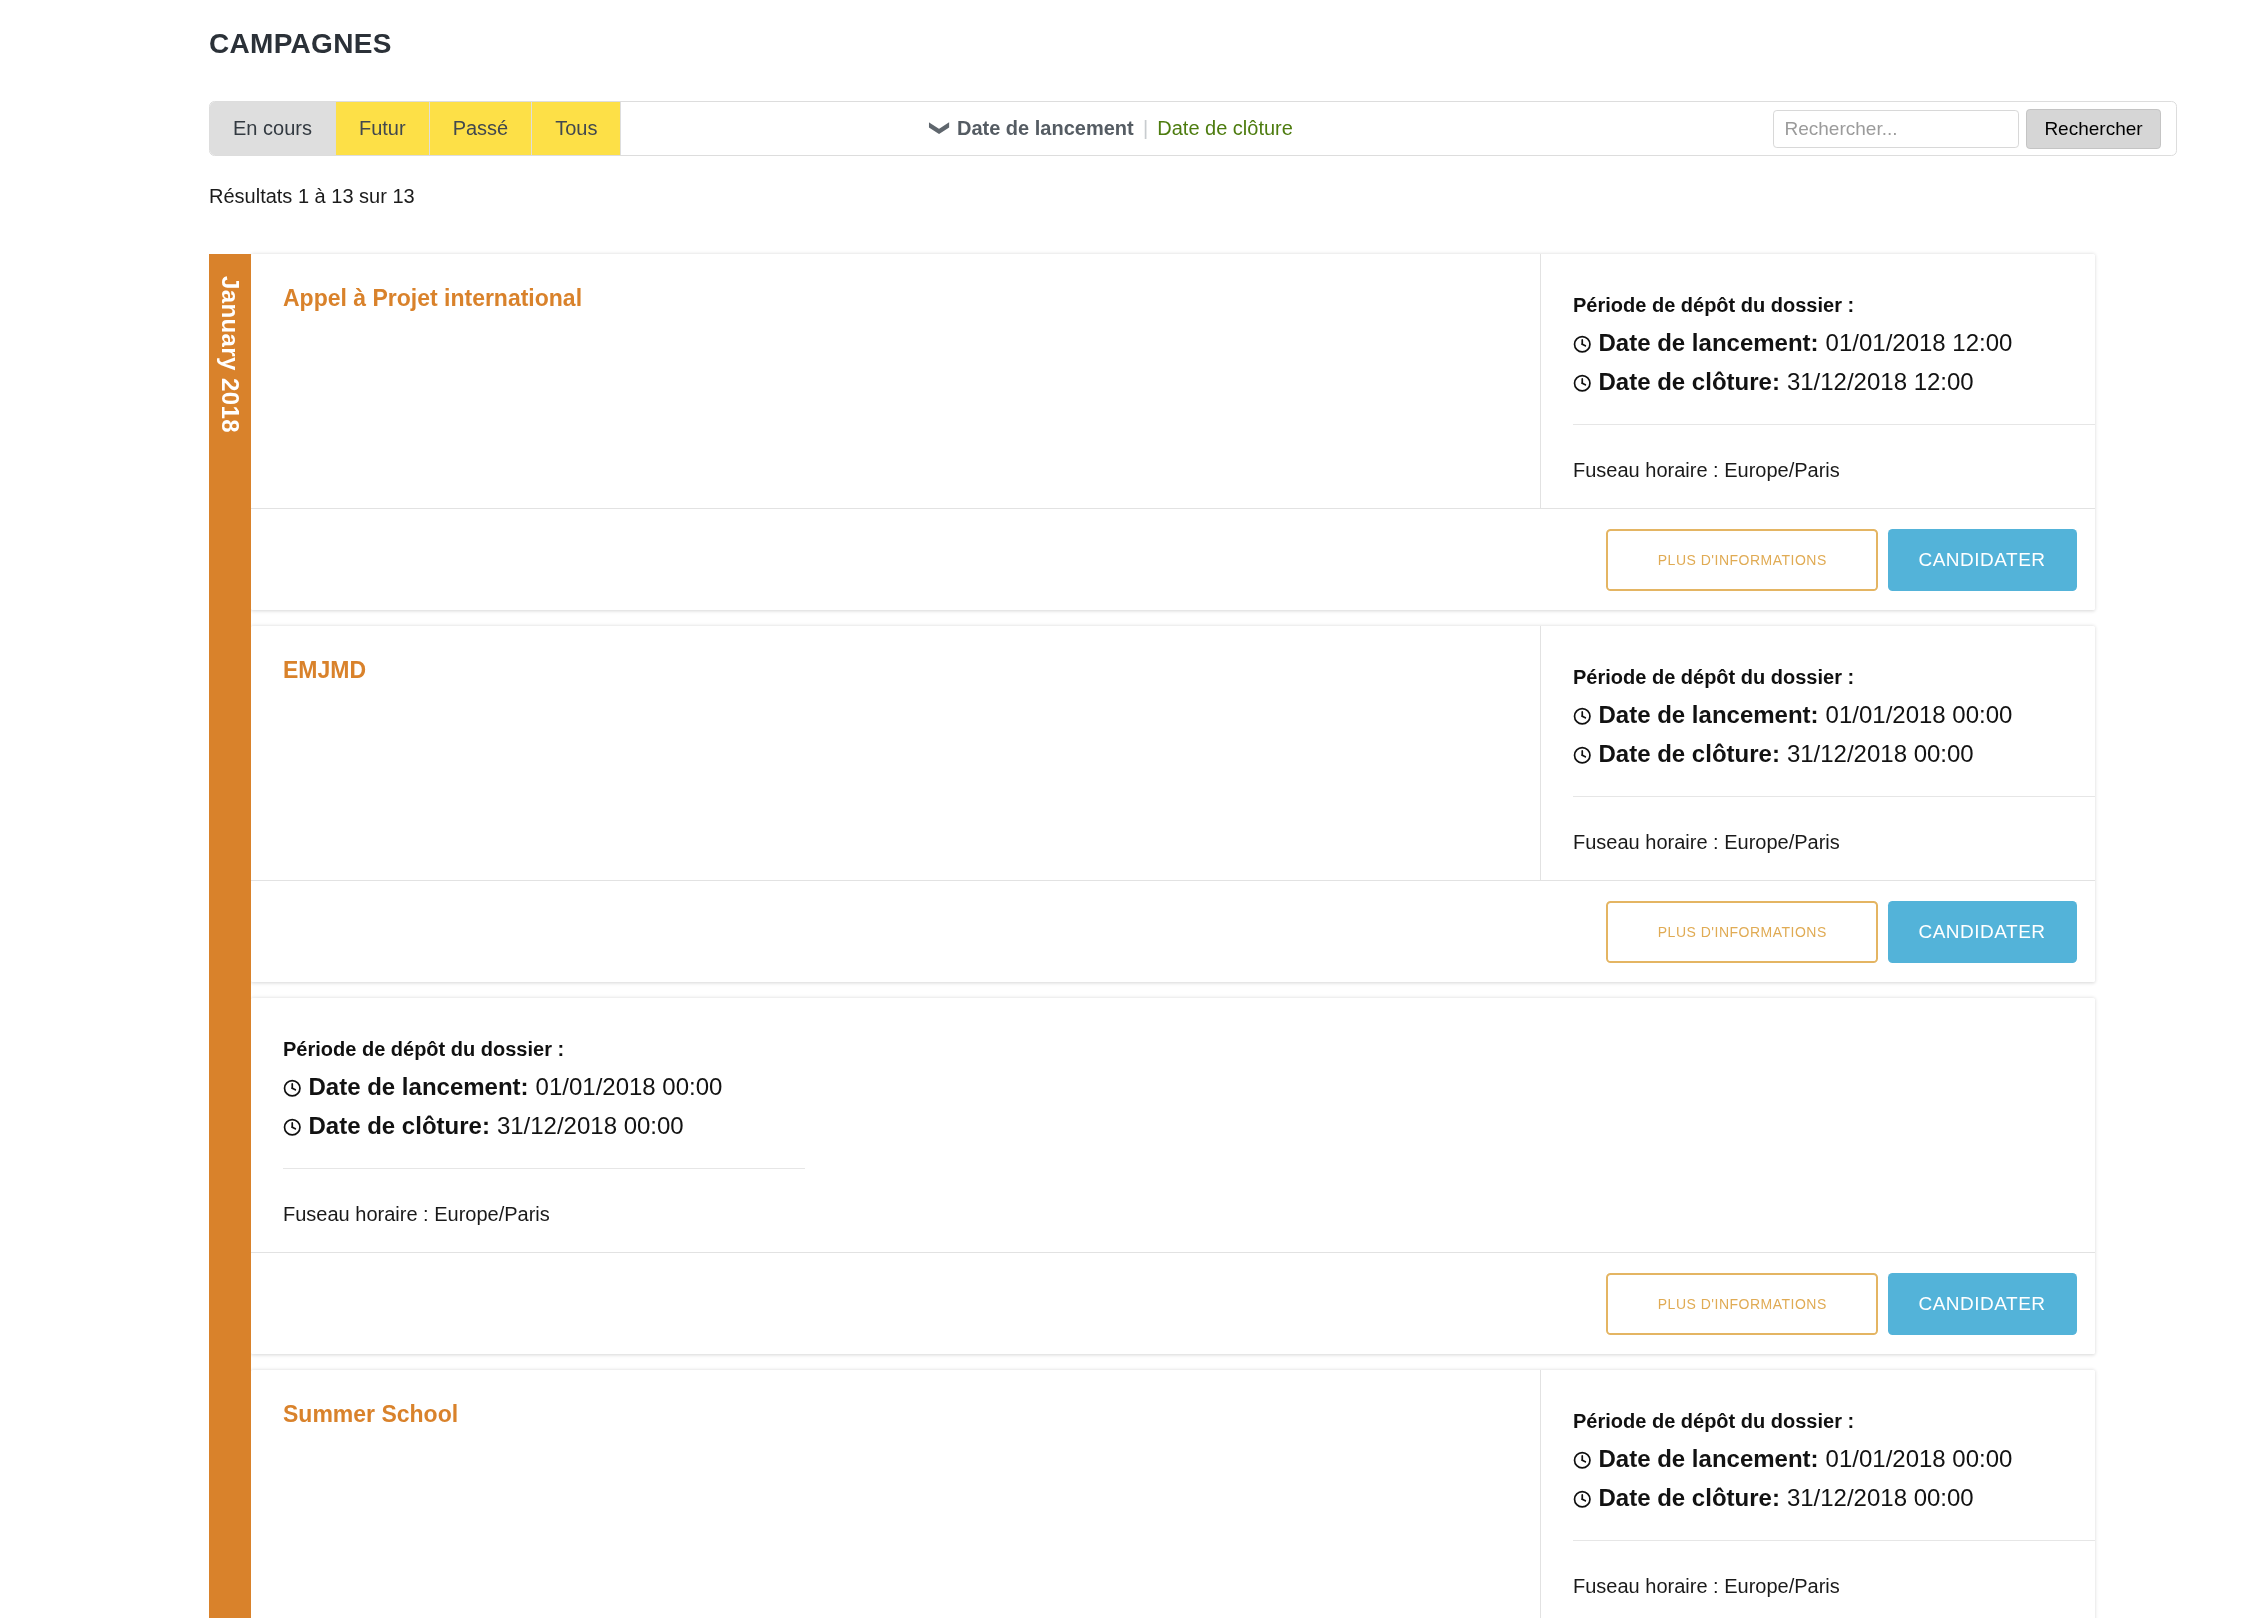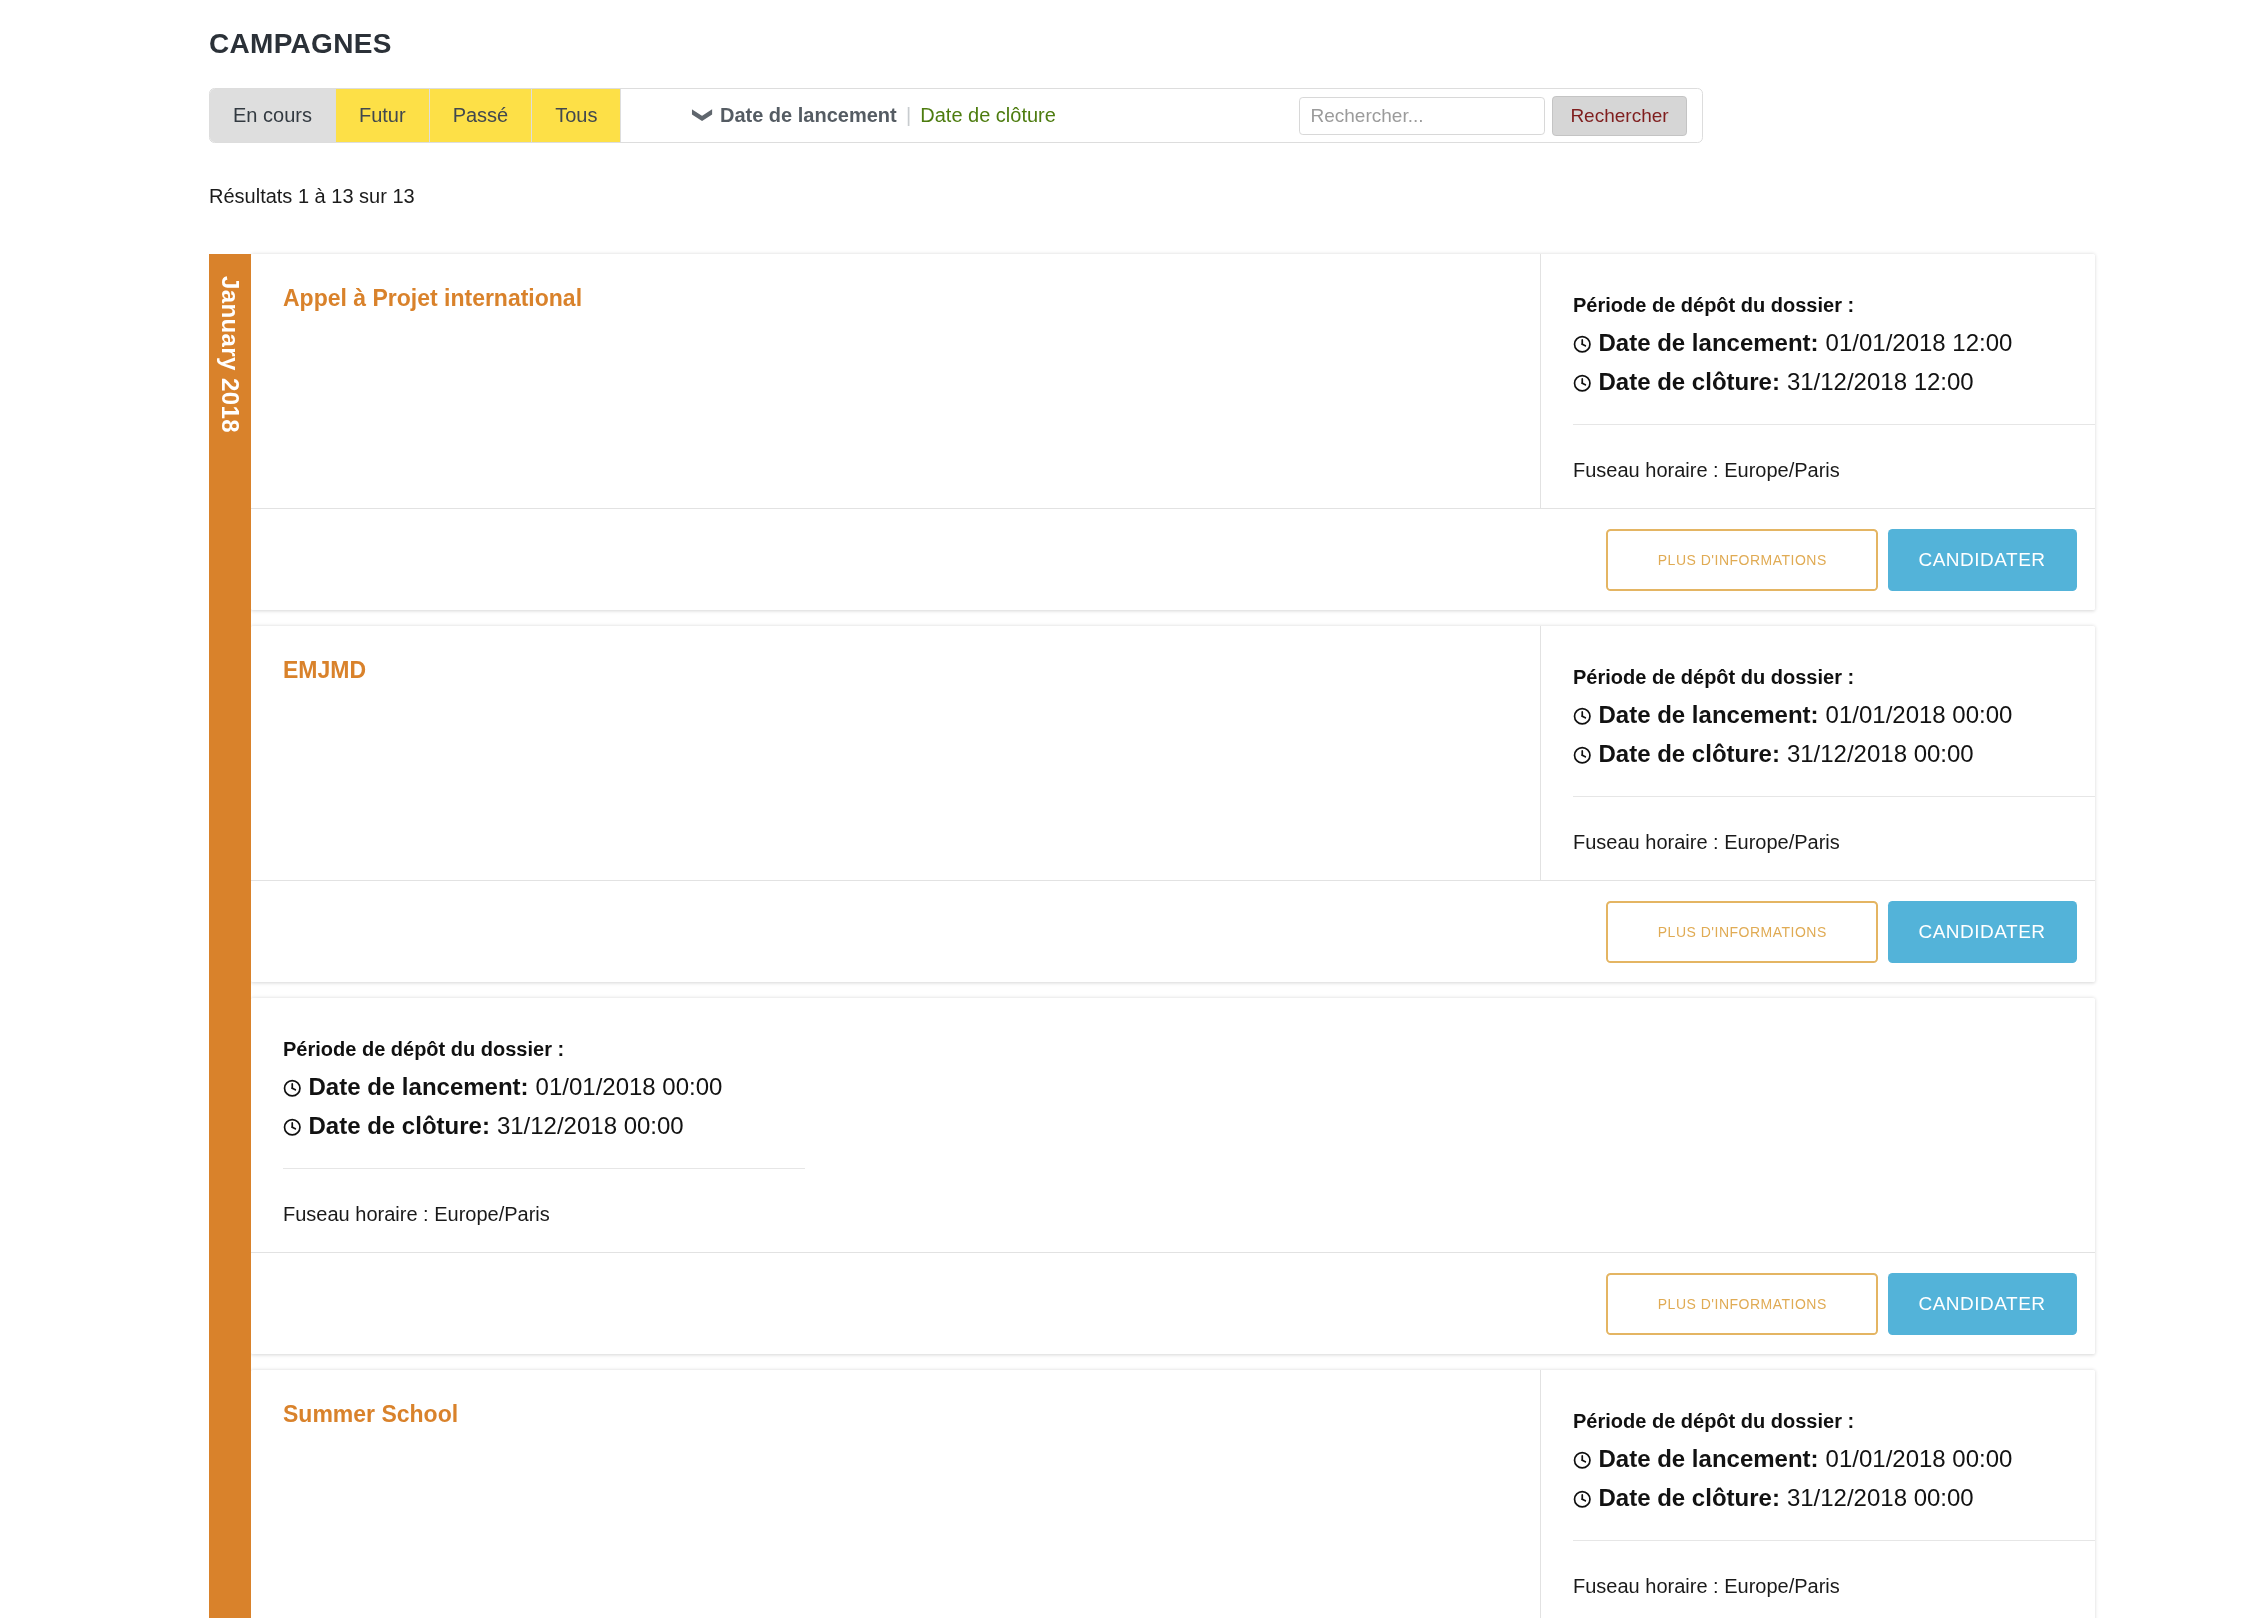--- a/index.html
+++ b/index.html
@@ -28,22 +28,22 @@
     font-size: 28px;
     font-weight: bold;
     letter-spacing: 0.3px;
     color: #2b3138;
   }
 
   
   .toolbar {
     position: absolute;
     left: 209px;
-    top: 88px;
-    width: 1494px;
+    top: 101px;
+    width: 1968px;
     height: 55px;
     border: 0.8px solid #dddddd;
     border-radius: 5.4px;
     background: #ffffff;
     display: flex;
     align-items: stretch;
     justify-content: space-between;
   }
 
   .tabs {
@@ -126,21 +126,21 @@
     font-family: Liberation Sans, sans-serif;
     background: #fff;
   }
   .search-input::placeholder { color: #9b9b9b; }
   .search-btn {
     height: 40px;
     padding: 0 17px;
     border: 0.8px solid #c4c4c4;
     border-radius: 3.8px;
     background: #d6d6d6;
-    color: #7f1d1d;
+    color: #000000;
     font-size: 19px;
     font-family: "Liberation Sans", sans-serif;
     cursor: pointer;
     white-space: nowrap;
   }
 
   
   .results-count {
     position: absolute;
     left: 209px;

